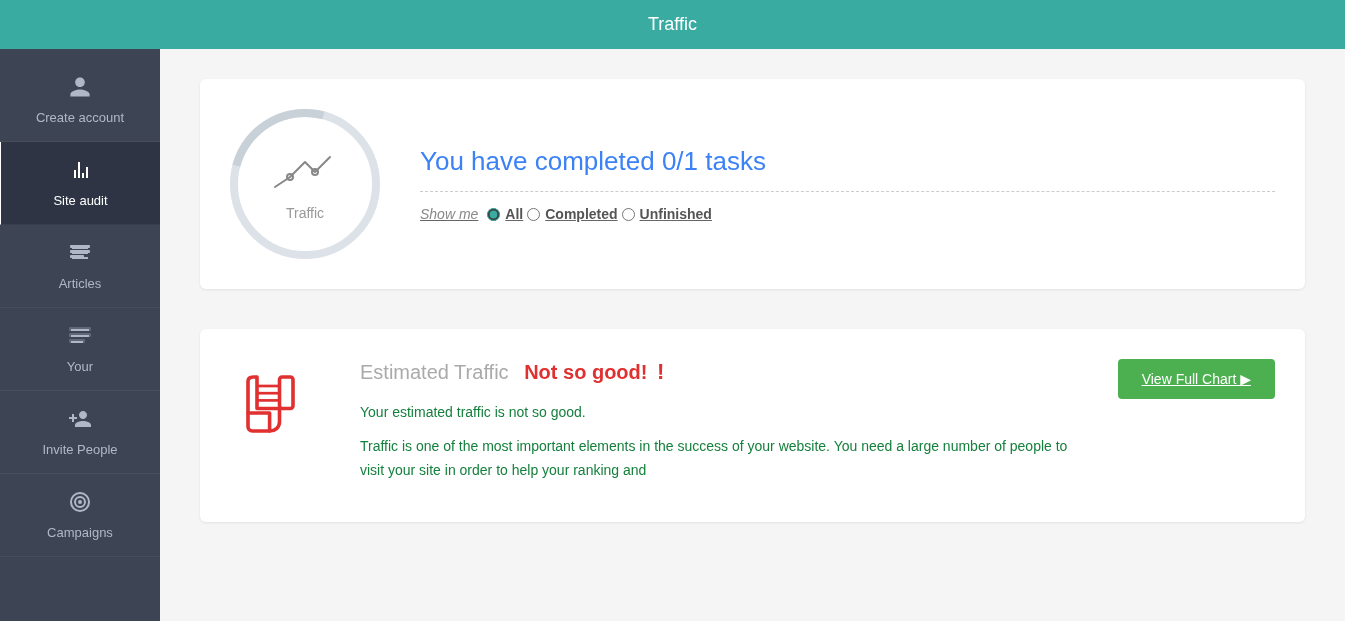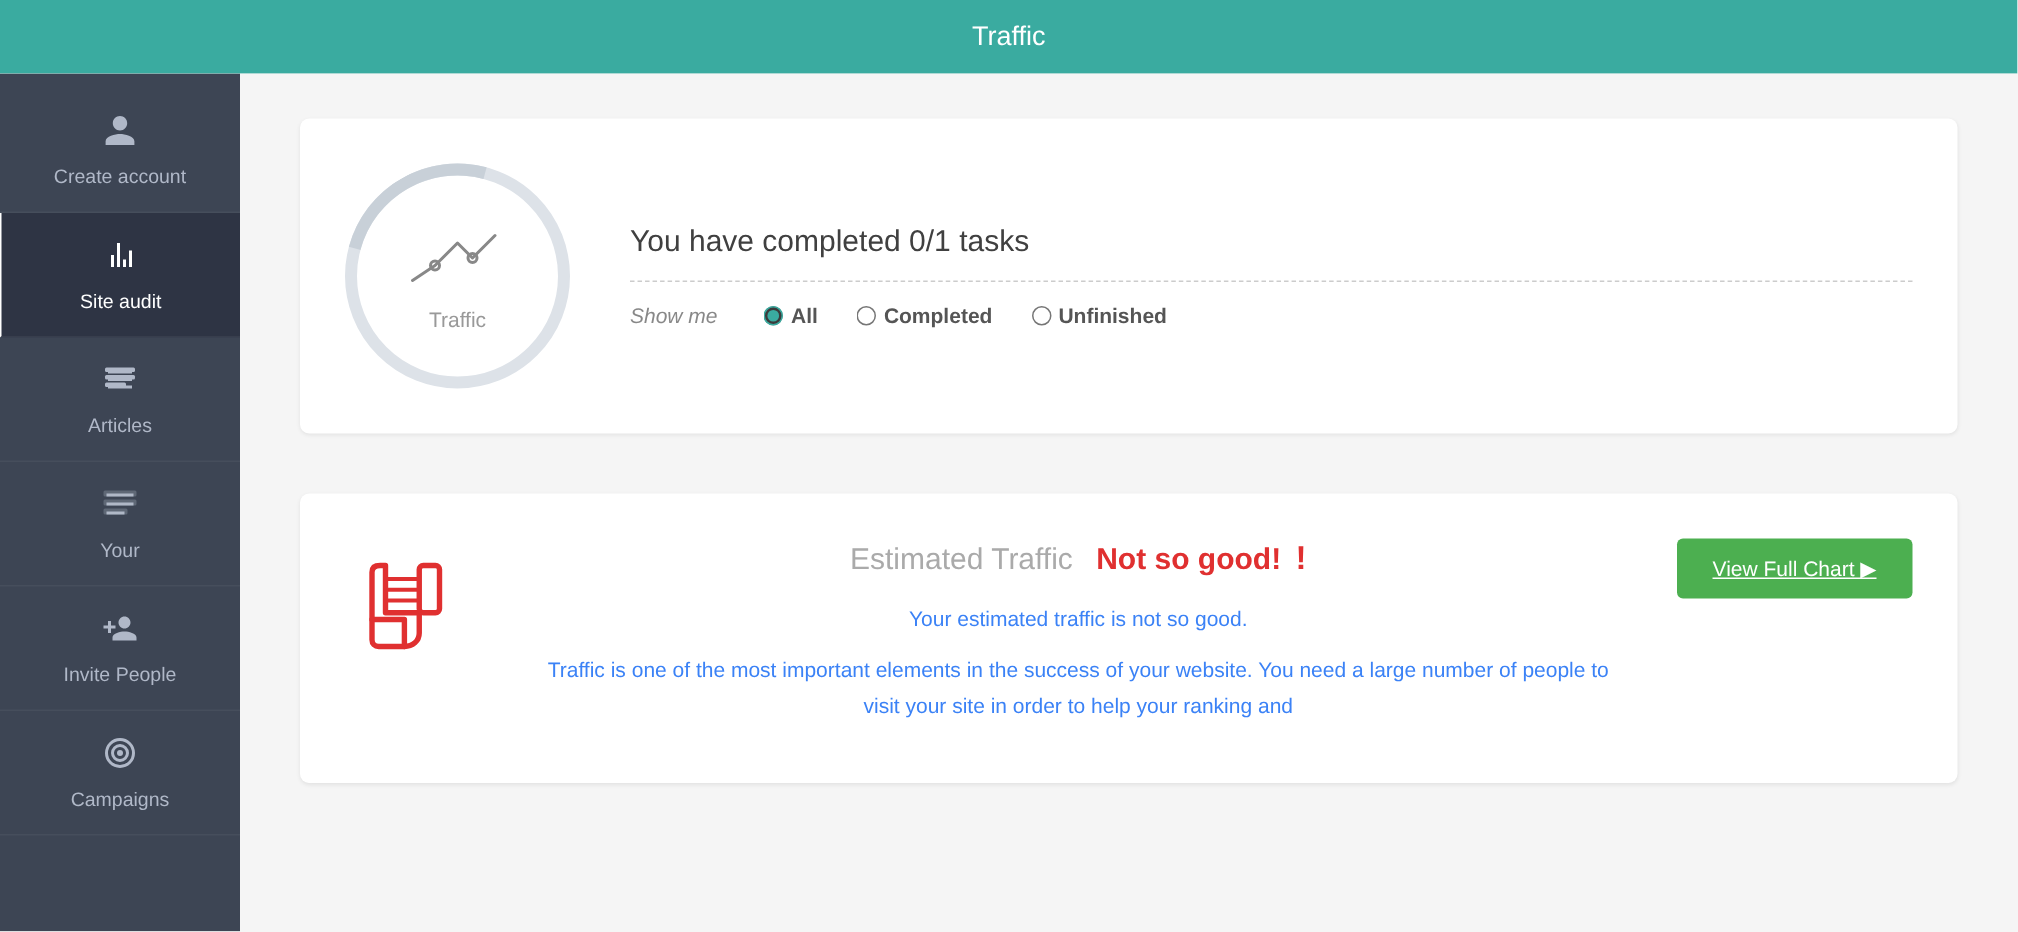--- a/index.html
+++ b/index.html
@@ -112,38 +112,39 @@
       font-size: 14px;
       margin-top: 8px;
     }
 
     
     .task-info {
       flex: 1;
     }
 
     .task-info .task-title {
-      color: #404040;
-      font-size: 20px;
+      color: #3b82f6;
+      font-size: 26px;
       font-weight: 500;
       margin-bottom: 14px;
     }
 
     .task-info .task-divider {
       border: none;
       border-top: 1px dashed #ccc;
       margin-bottom: 14px;
     }
 
     .task-info .filter-row {
       display: flex;
       align-items: center;
-      gap: 26px;
+      gap: 4px;
       font-size: 14px;
       color: #666;
+      text-decoration: underline;
     }
 
     .filter-row label {
       display: flex;
       align-items: center;
       gap: 5px;
       cursor: pointer;
       font-weight: 600;
       color: #555;
     }
@@ -166,33 +167,32 @@
       border-radius: 6px;
       padding: 30px;
       box-shadow: 0 1px 3px rgba(0,0,0,0.08);
       display: flex;
       gap: 40px;
       align-items: flex-start;
     }
 
     .traffic-info {
       flex: 1;
-      text-align: center;
     }
 
     .traffic-title {
       font-size: 20px;
       color: #aaa;
       font-weight: 400;
       margin-bottom: 16px;
     }
 
     .traffic-desc {
       font-size: 14px;
-      color: #3b82f6;
+      color: #15803d;
       line-height: 1.7;
     }
 
     .traffic-desc p {
       margin-bottom: 10px;
     }
 
     .btn-green {
       background: #4caf50;
       color: white;

